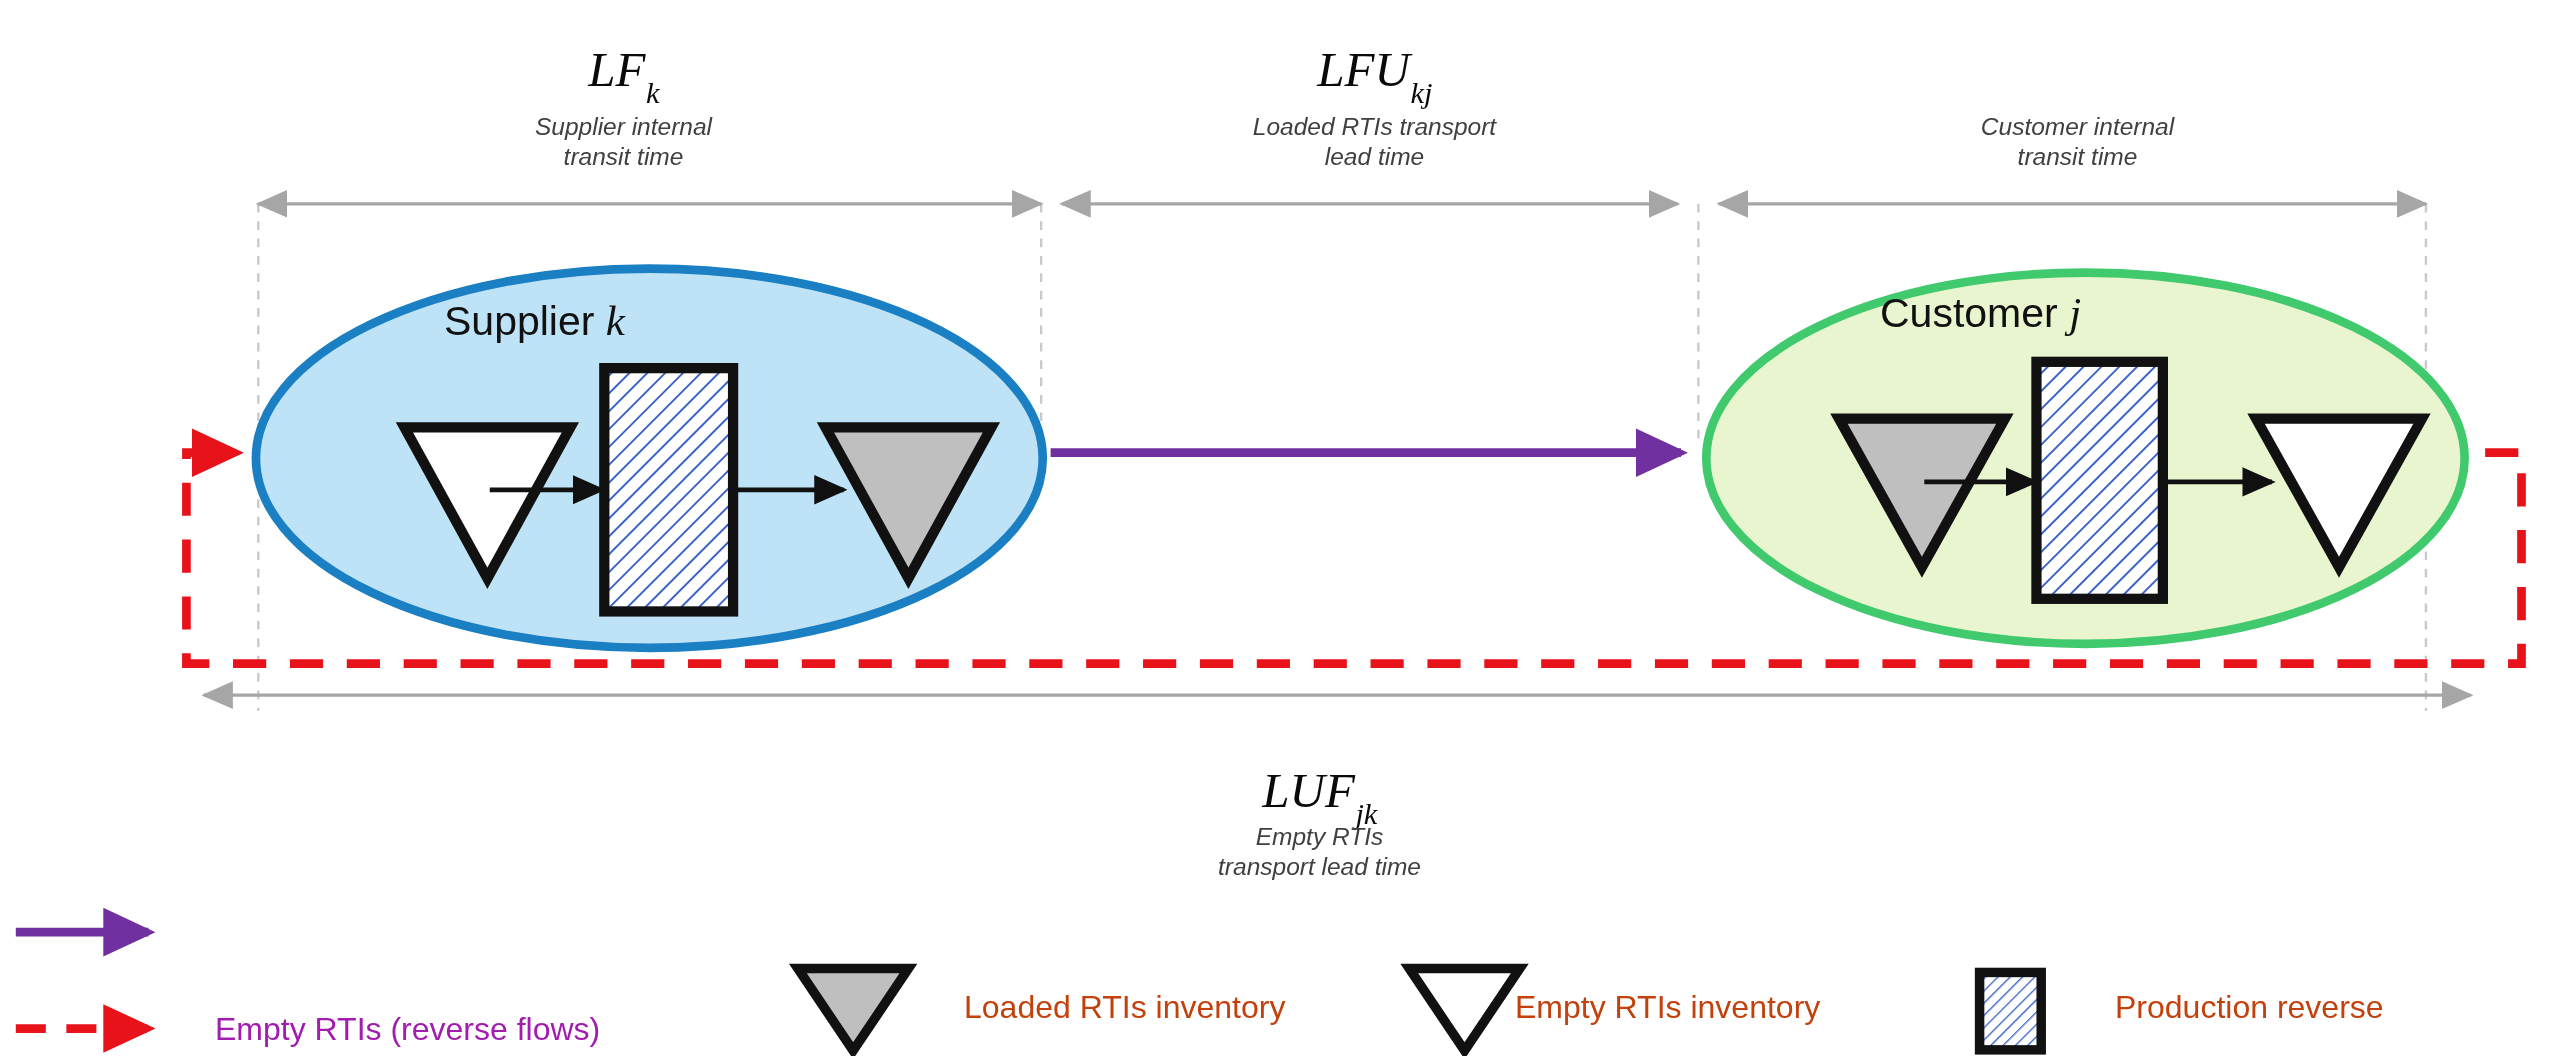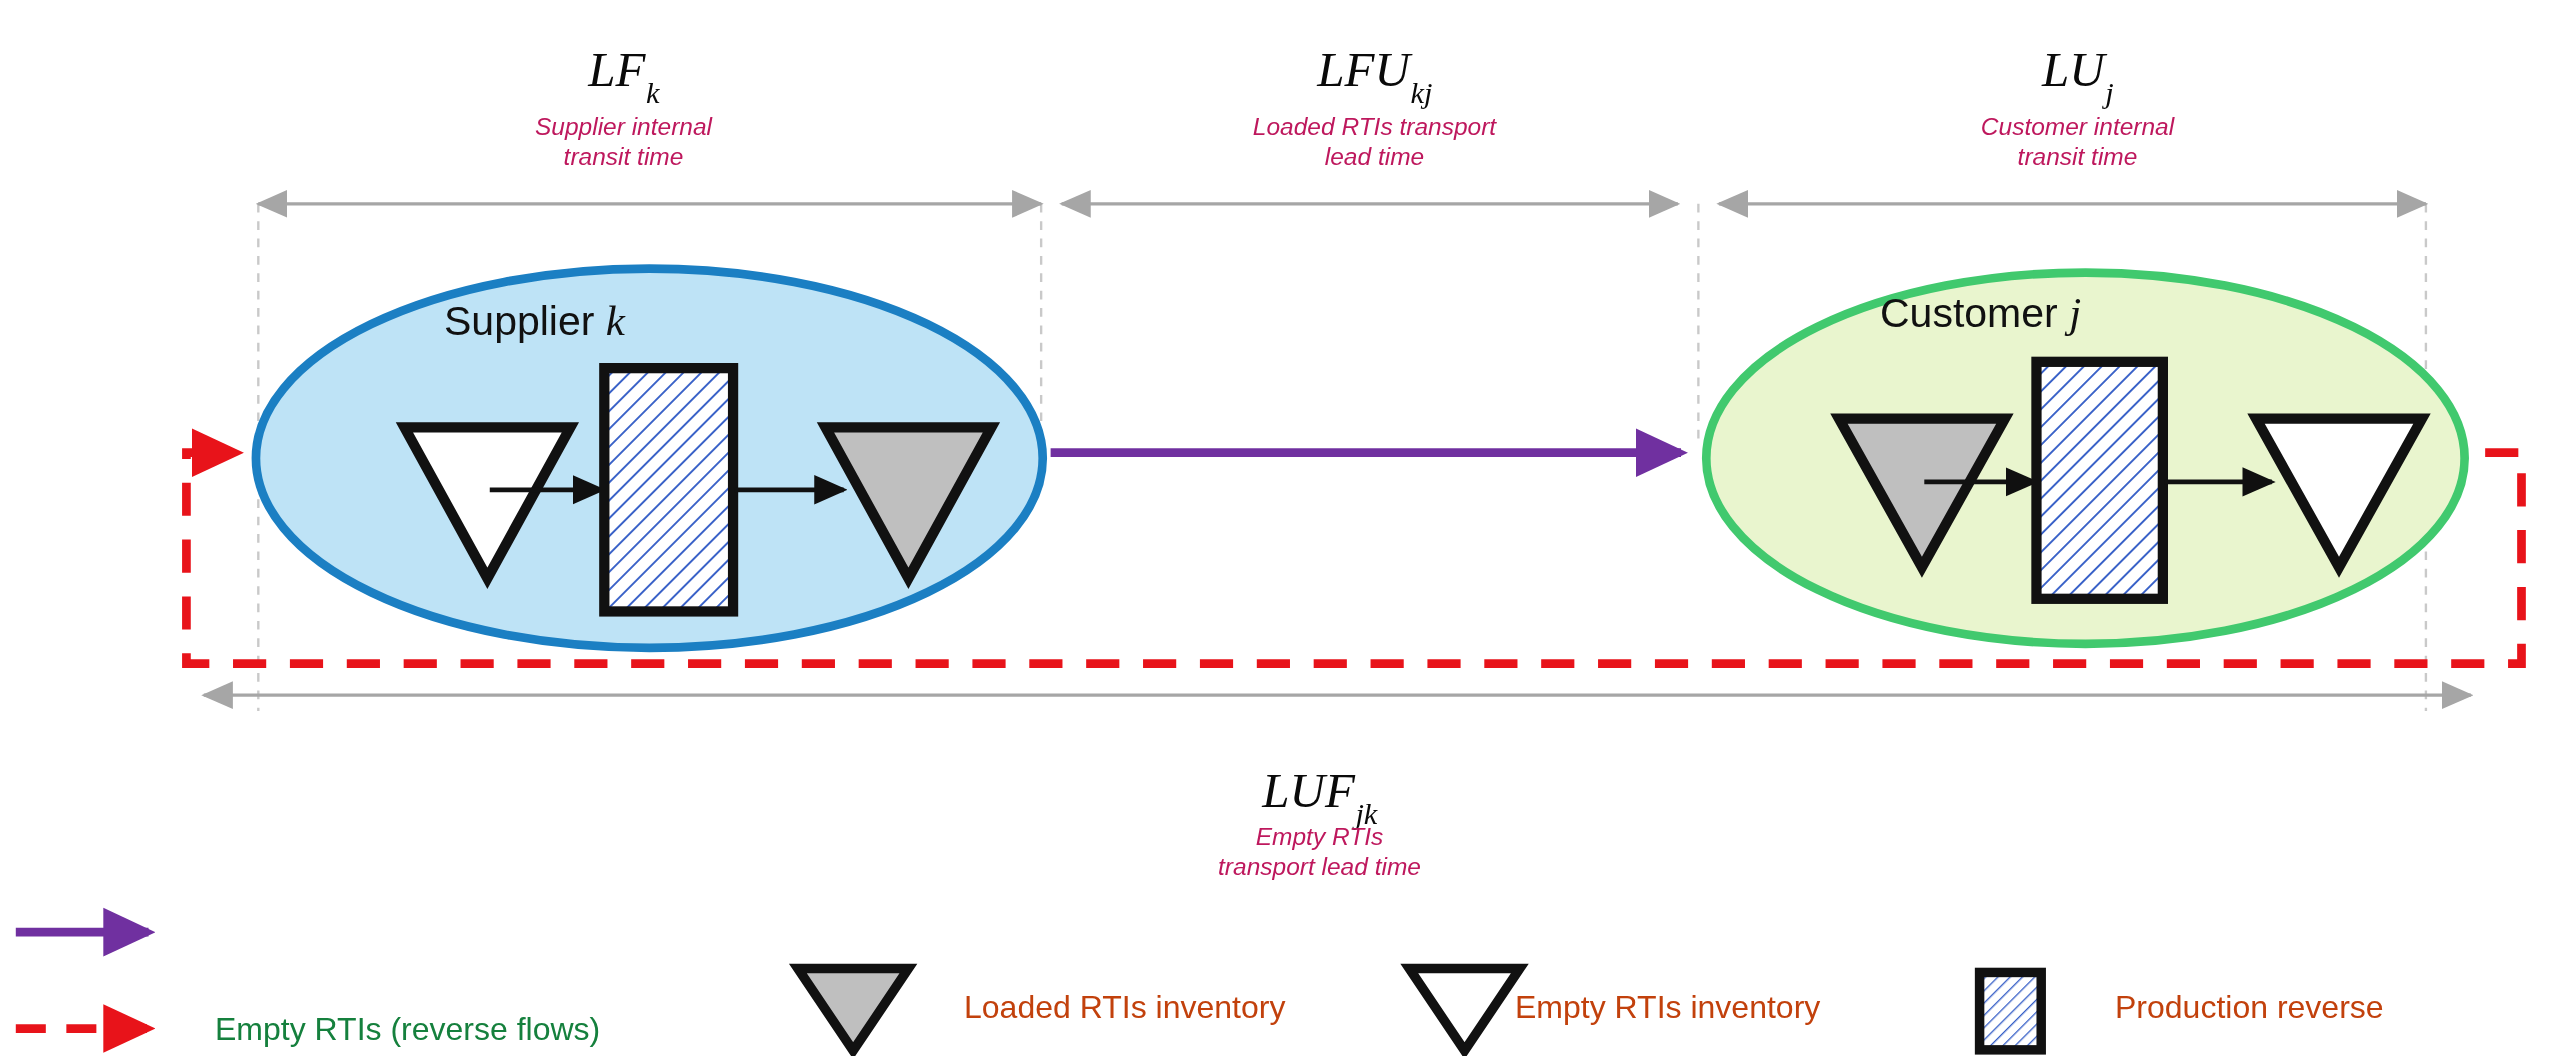--- a/index.html
+++ b/index.html
@@ -38,21 +38,21 @@
     position: relative;
     top: 0.22em;
     left: 0.02em;
   }
 
   
   .caption {
     font-family: "Liberation Sans", sans-serif;
     font-style: italic;
     font-size: 24.5px;
-    color: #be185d;
+    color: #404040;
     text-align: center;
     line-height: 1.22;
     white-space: pre-line;
   }
 
   
   .node-label {
     font-family: "Liberation Sans", sans-serif;
     font-size: 41px;
     color: #111111;
@@ -67,21 +67,21 @@
   }
 
   
   .legend-text {
     font-family: "Liberation Sans", sans-serif;
     font-size: 32px;
     white-space: nowrap;
     line-height: 1;
   }
   .legend-text.purple { color: #7030A0; }
-  .legend-text.red    { color: #15803d; }
+  .legend-text.red    { color: #a21caf; }
   .legend-text.dark   { color: #c2410c; }
 
   svg { display: block; }
 </style>
 </head>
 <body>
 
 <div id="stage">
 
   <div class="abs math-label" style="left:442px; top:1.6px; width:363px;">
@@ -89,23 +89,20 @@
   </div>
   <div class="abs caption" style="left:442px; top:112px; width:363px;">Supplier internal
 transit time</div>
 
   <div class="abs math-label" style="left:1185px; top:1.6px; width:379px;">
     <span>LFU</span><span class="sub">kj</span>
   </div>
   <div class="abs caption" style="left:1161px; top:112px; width:427px;">Loaded RTIs transport
 lead time</div>
 
-  <div class="abs math-label" style="left:1896px; top:1.6px; width:363px;">
-    <span>LU</span><span class="sub">j</span>
-  </div>
   <div class="abs caption" style="left:1896px; top:112px; width:363px;">Customer internal
 transit time</div>
 
   <svg class="abs" style="left:0; top:0;" width="2576" height="1057" viewBox="0 0 3261 1338">
     <defs>
 
       <pattern id="hatch" width="16" height="16" patternTransform="rotate(45)" patternUnits="userSpaceOnUse">
         <rect width="16" height="16" fill="#ffffff"></rect>
         <line x1="0" y1="0" x2="0" y2="16" stroke="#3A62C8" stroke-width="5"></line>
       </pattern>

